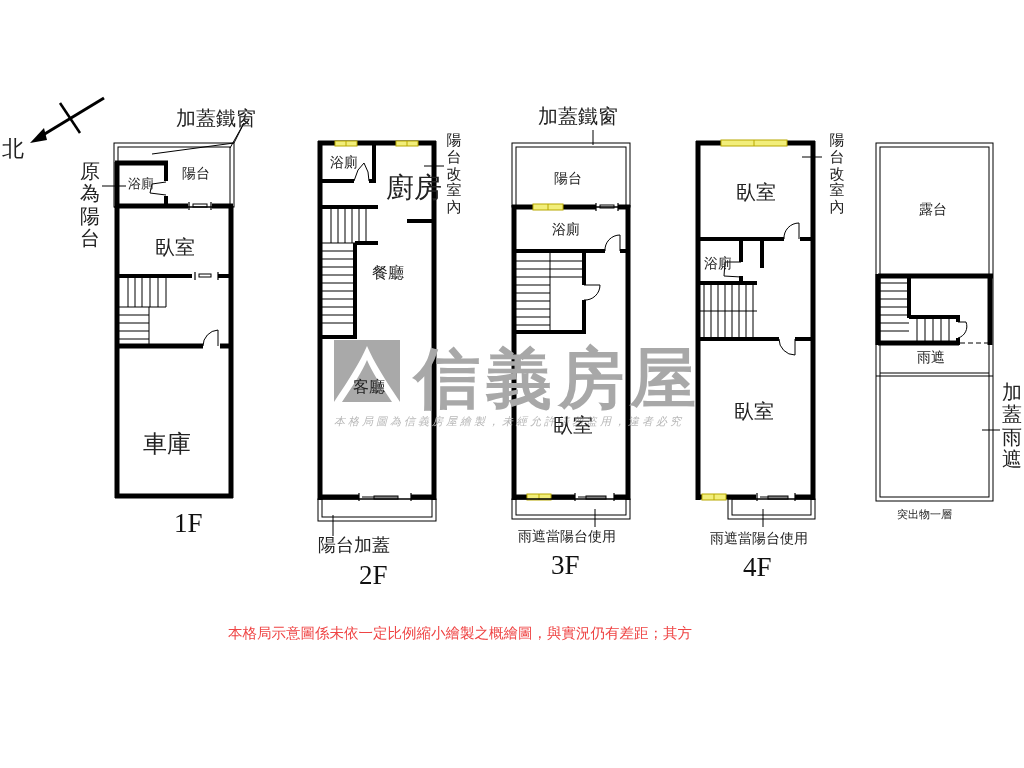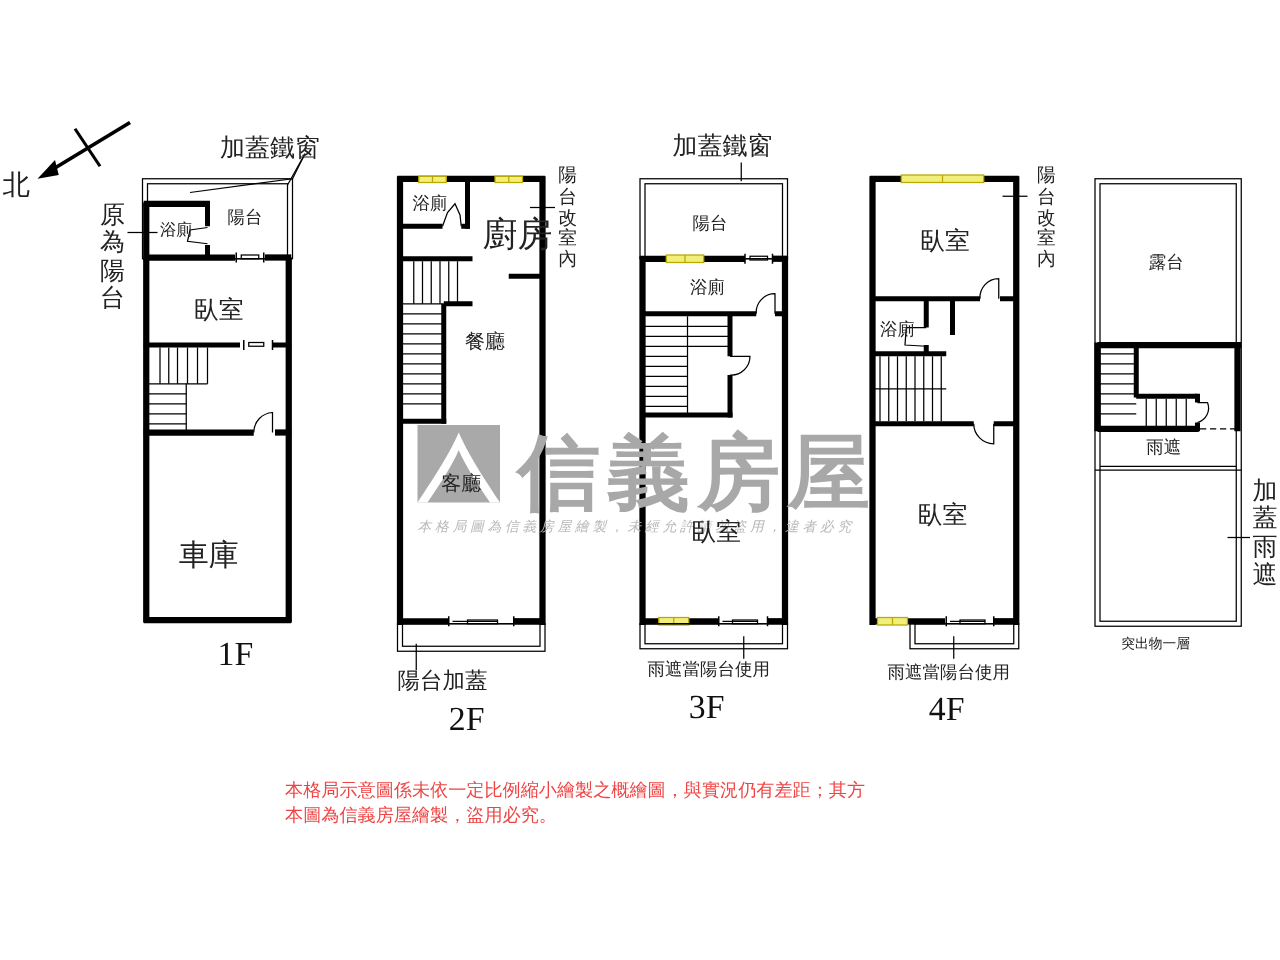--- a/index.html
+++ b/index.html
@@ -302,14 +302,13 @@
 <div class="lbl" style="left:710px;top:531px;font-size:14px;">雨遮當陽台使用</div>
 <div class="floor" style="left:743px;top:552px;">4F</div>
 
 <div class="room" style="left:919px;top:201px;font-size:14px;">露台</div>
 <div class="room" style="left:917px;top:349px;font-size:14px;">雨遮</div>
 <div class="vtxt" style="left:1002px;top:381px;font-size:20px;">加<br>蓋<br>雨<br>遮</div>
 <div class="lbl" style="left:897px;top:509px;font-size:11px;">突出物一層</div>
 
 <div class="note">
   <div>本格局示意圖係未依一定比例縮小繪製之概繪圖，與實況仍有差距；其方</div>
-  <div>本圖為信義房屋繪製，盜用必究。</div>
 </div>
 
 </body></html>

